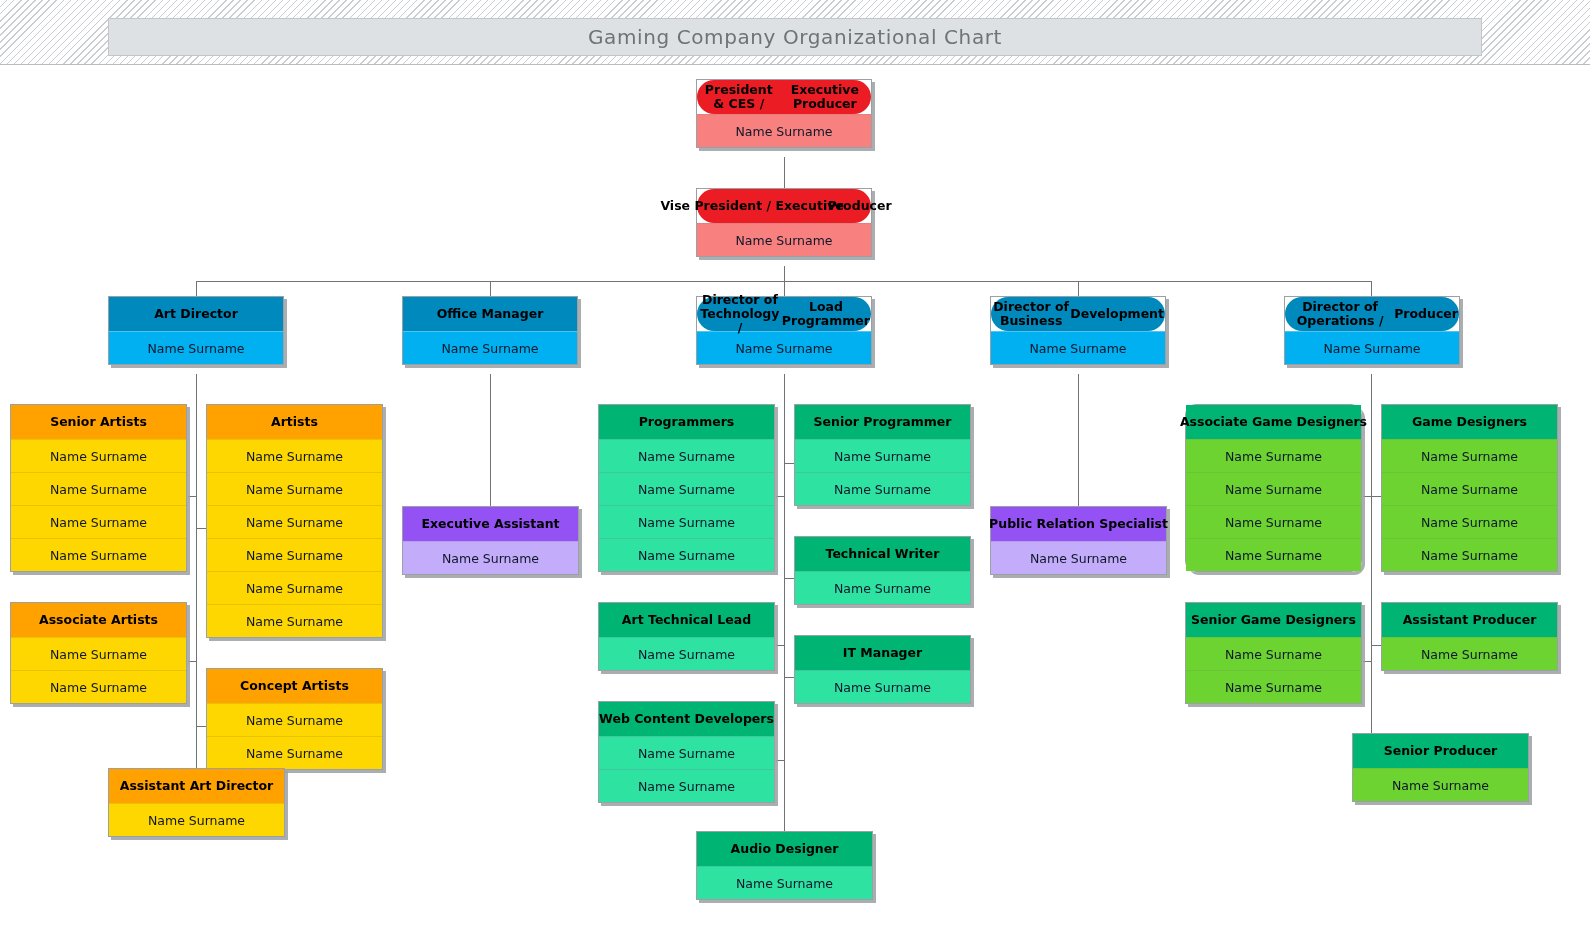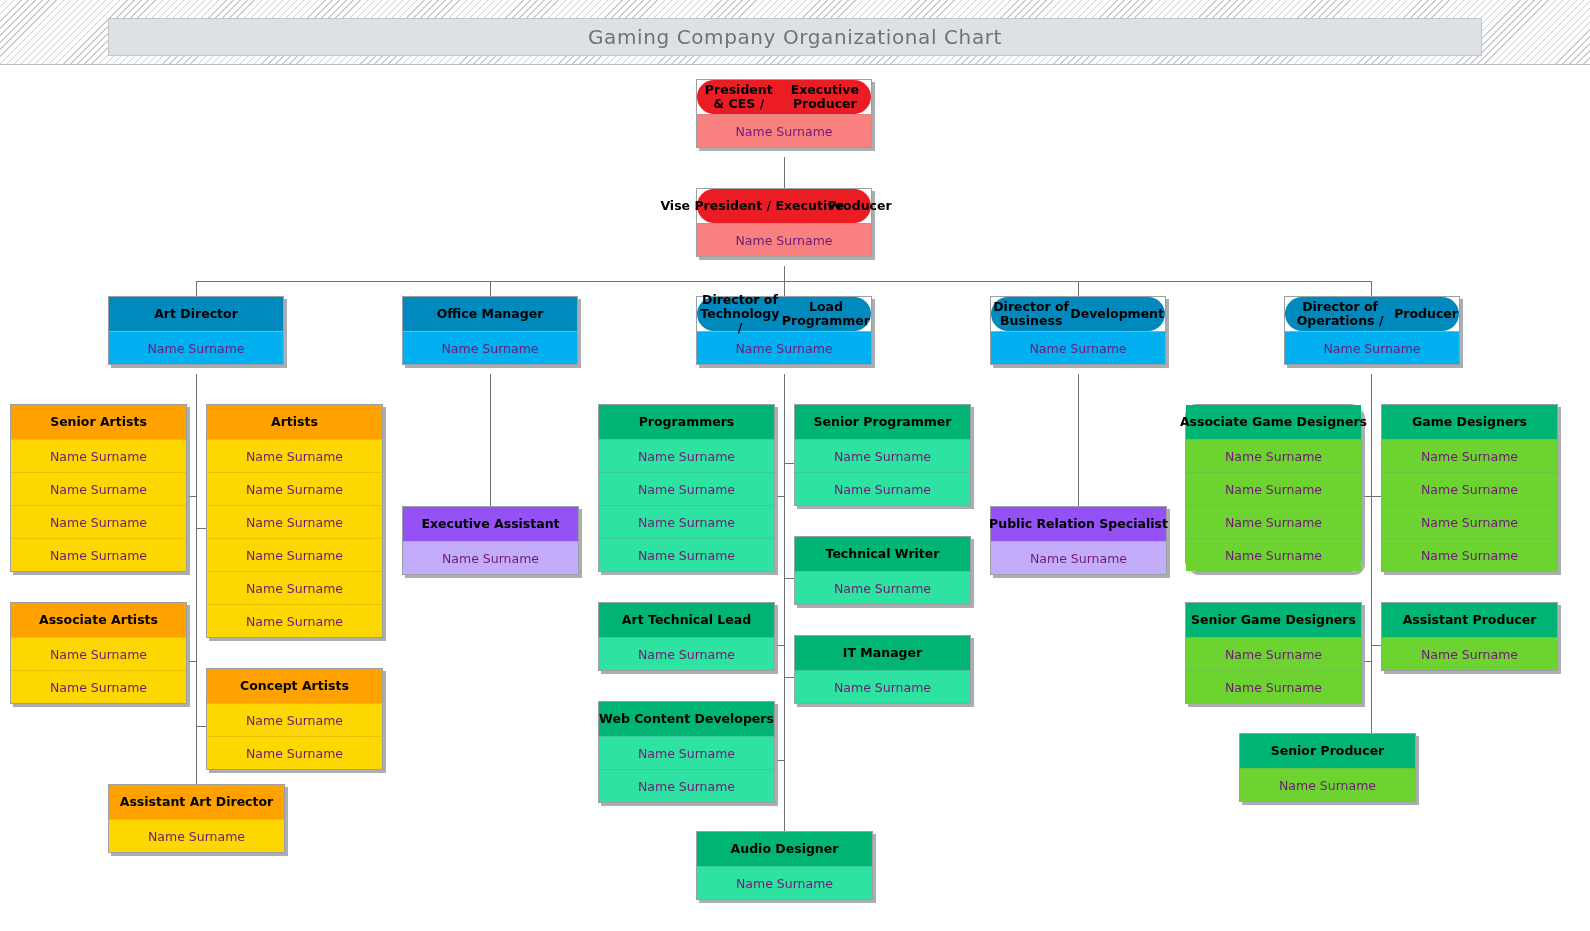--- a/index.html
+++ b/index.html
@@ -50,21 +50,21 @@
     display: flex; align-items: center; justify-content: center;
     font-weight: bold; font-size: 12.5px; color: #000;
     text-align: center; line-height: 1.12;
     padding: 0 1px;
     white-space: nowrap;
   }
   .node .hdr.wrap { white-space: normal; border-radius: 17px; }
   .node .row {
     height: 33px;
     display: flex; align-items: center; justify-content: center;
-    font-size: 12.5px; color: #701a75;
+    font-size: 12.5px; color: #0f172a;
     border-top: 1px solid #b9bdbf;
   }
 
   
   .t-red    .hdr { background: #ec1c24; } .t-red    .row { background: #f8807f; border-top-color:#e0807f; }
   .t-blue   .hdr { background: #0089bd; } .t-blue   .row { background: #00b0f0; border-top-color:#4fc3f2; }
   .t-orange .hdr { background: #ffa200; } .t-orange .row { background: #ffd700; border-top-color:#e8c400; }
   .t-teal   .hdr { background: #00b473; } .t-teal   .row { background: #2ee2a2; border-top-color:#3fc7a0; }
   .t-lgreen .hdr { background: #00b473; } .t-lgreen .row { background: #6dd330; border-top-color:#6cc43a; }
   .t-purple .hdr { background: #9452f5; } .t-purple .row { background: #c3adfb; border-top-color:#b3a0ea; }
@@ -191,21 +191,21 @@
     <div class="row">Name Surname</div>
     <div class="row">Name Surname</div>
   </div>
 
   <div class="node t-orange" style="left:206px; top:668px; width:177px;">
     <div class="hdr">Concept Artists</div>
     <div class="row">Name Surname</div>
     <div class="row">Name Surname</div>
   </div>
 
-  <div class="node t-orange" style="left:108px; top:784px; width:177px;">
+  <div class="node t-orange" style="left:108px; top:768px; width:177px;">
     <div class="hdr">Assistant Art Director</div>
     <div class="row">Name Surname</div>
   </div>
 
   <div class="node t-purple" style="left:402px; top:506px; width:177px;">
     <div class="hdr">Executive Assistant</div>
     <div class="row">Name Surname</div>
   </div>
 
   <div class="node t-teal" style="left:598px; top:404px; width:177px;">
@@ -277,18 +277,18 @@
     <div class="hdr">Senior Game Designers</div>
     <div class="row">Name Surname</div>
     <div class="row">Name Surname</div>
   </div>
 
   <div class="node t-lgreen" style="left:1381px; top:602px; width:177px;">
     <div class="hdr">Assistant Producer</div>
     <div class="row">Name Surname</div>
   </div>
 
-  <div class="node t-lgreen" style="left:1239px; top:733px; width:177px;">
+  <div class="node t-lgreen" style="left:1352px; top:733px; width:177px;">
     <div class="hdr">Senior Producer</div>
     <div class="row">Name Surname</div>
   </div>
 
 </div>
 
 </body></html>

